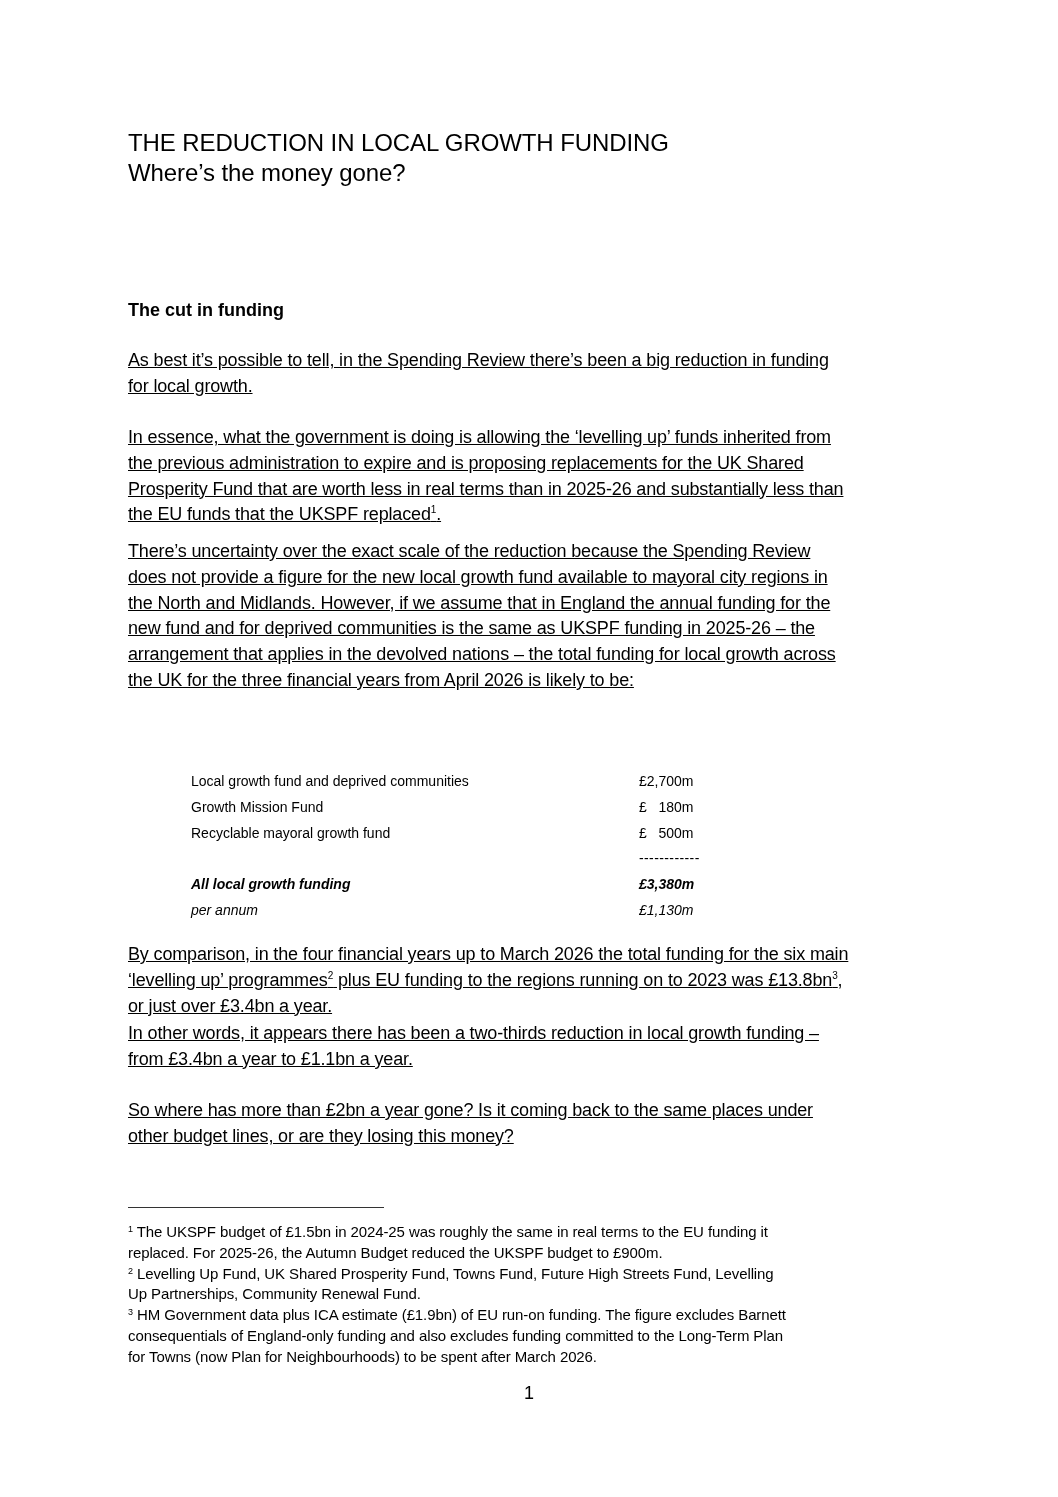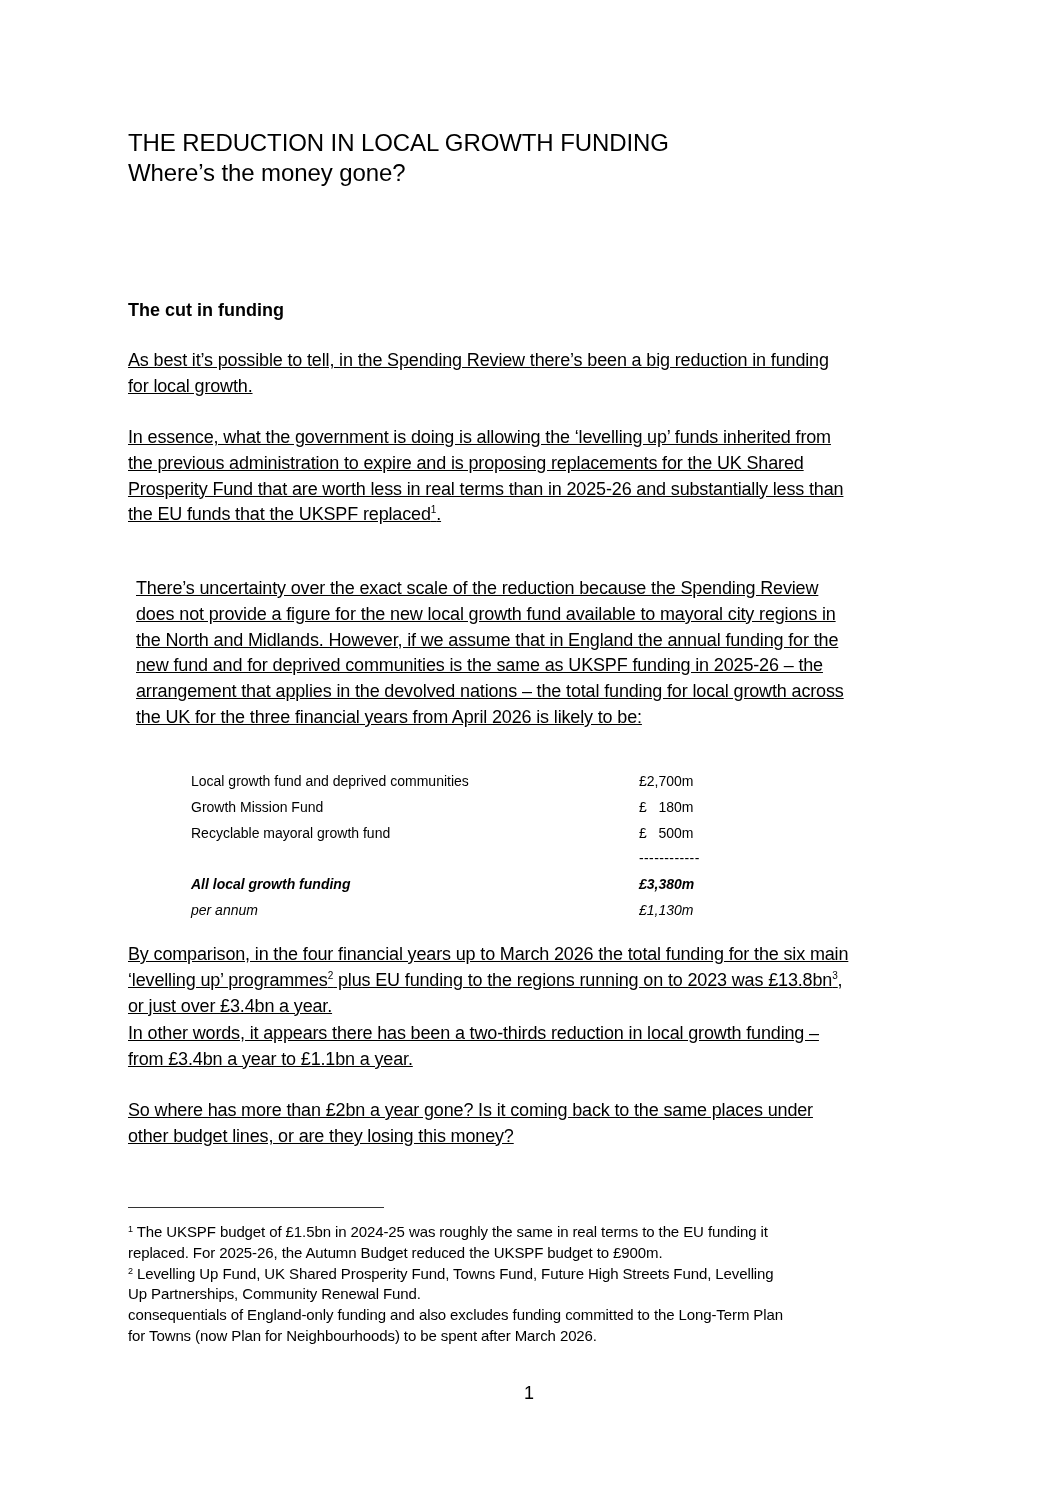--- a/index.html
+++ b/index.html
@@ -69,21 +69,21 @@
     <span class="ln">for local growth.</span>
   </p>
 
   <p class="body-text" style="top:425px;">
     <span class="ln">In essence, what the government is doing is allowing the ‘levelling up’ funds inherited from</span>
     <span class="ln">the previous administration to expire and is proposing replacements for the UK Shared</span>
     <span class="ln">Prosperity Fund that are worth less in real terms than in 2025-26 and substantially less than</span>
     <span class="ln"><span>the EU funds that the UKSPF replaced</span><sup>1</sup><span>.</span></span>
   </p>
 
-  <p class="body-text" style="top:576px;margin-left:8px;">
+  <p class="body-text" style="top:539px;">
     <span class="ln">There’s uncertainty over the exact scale of the reduction because the Spending Review</span>
     <span class="ln">does not provide a figure for the new local growth fund available to mayoral city regions in</span>
     <span class="ln">the North and Midlands.  However, if we assume that in England the annual funding for the</span>
     <span class="ln">new fund and for deprived communities is the same as UKSPF funding in 2025-26 – the</span>
     <span class="ln">arrangement that applies in the devolved nations – the total funding for local growth across</span>
     <span class="ln">the UK for the three financial years from April 2026 is likely to be:</span>
   </p>
 
   <table class="funding-table">
     <tbody>
@@ -135,19 +135,20 @@
   <div class="footnotes fn">
     <div>
       <span class="ln"><sup>1</sup> <span>The UKSPF budget of £1.5bn in 2024-25 was roughly the same in real terms to the EU funding it</span></span>
       <span class="ln">replaced.  For 2025-26, the Autumn Budget reduced the UKSPF budget to £900m.</span>
     </div>
     <div>
       <span class="ln"><sup>2</sup> <span>Levelling Up Fund, UK Shared Prosperity Fund, Towns Fund, Future High Streets Fund, Levelling</span></span>
       <span class="ln">Up Partnerships, Community Renewal Fund.</span>
     </div>
     <div>
+      <span class="ln"><sup>3</sup> <span>HM Government data plus ICA estimate (£1.9bn) of EU run-on funding.  The figure excludes Barnett</span></span>
       <span class="ln">consequentials of England-only funding and also excludes funding committed to the Long-Term Plan</span>
       <span class="ln">for Towns (now Plan for Neighbourhoods) to be spent after March 2026.</span>
     </div>
   </div>
 
   <div class="page-number">1</div>
 </div>
 
 </body></html>

